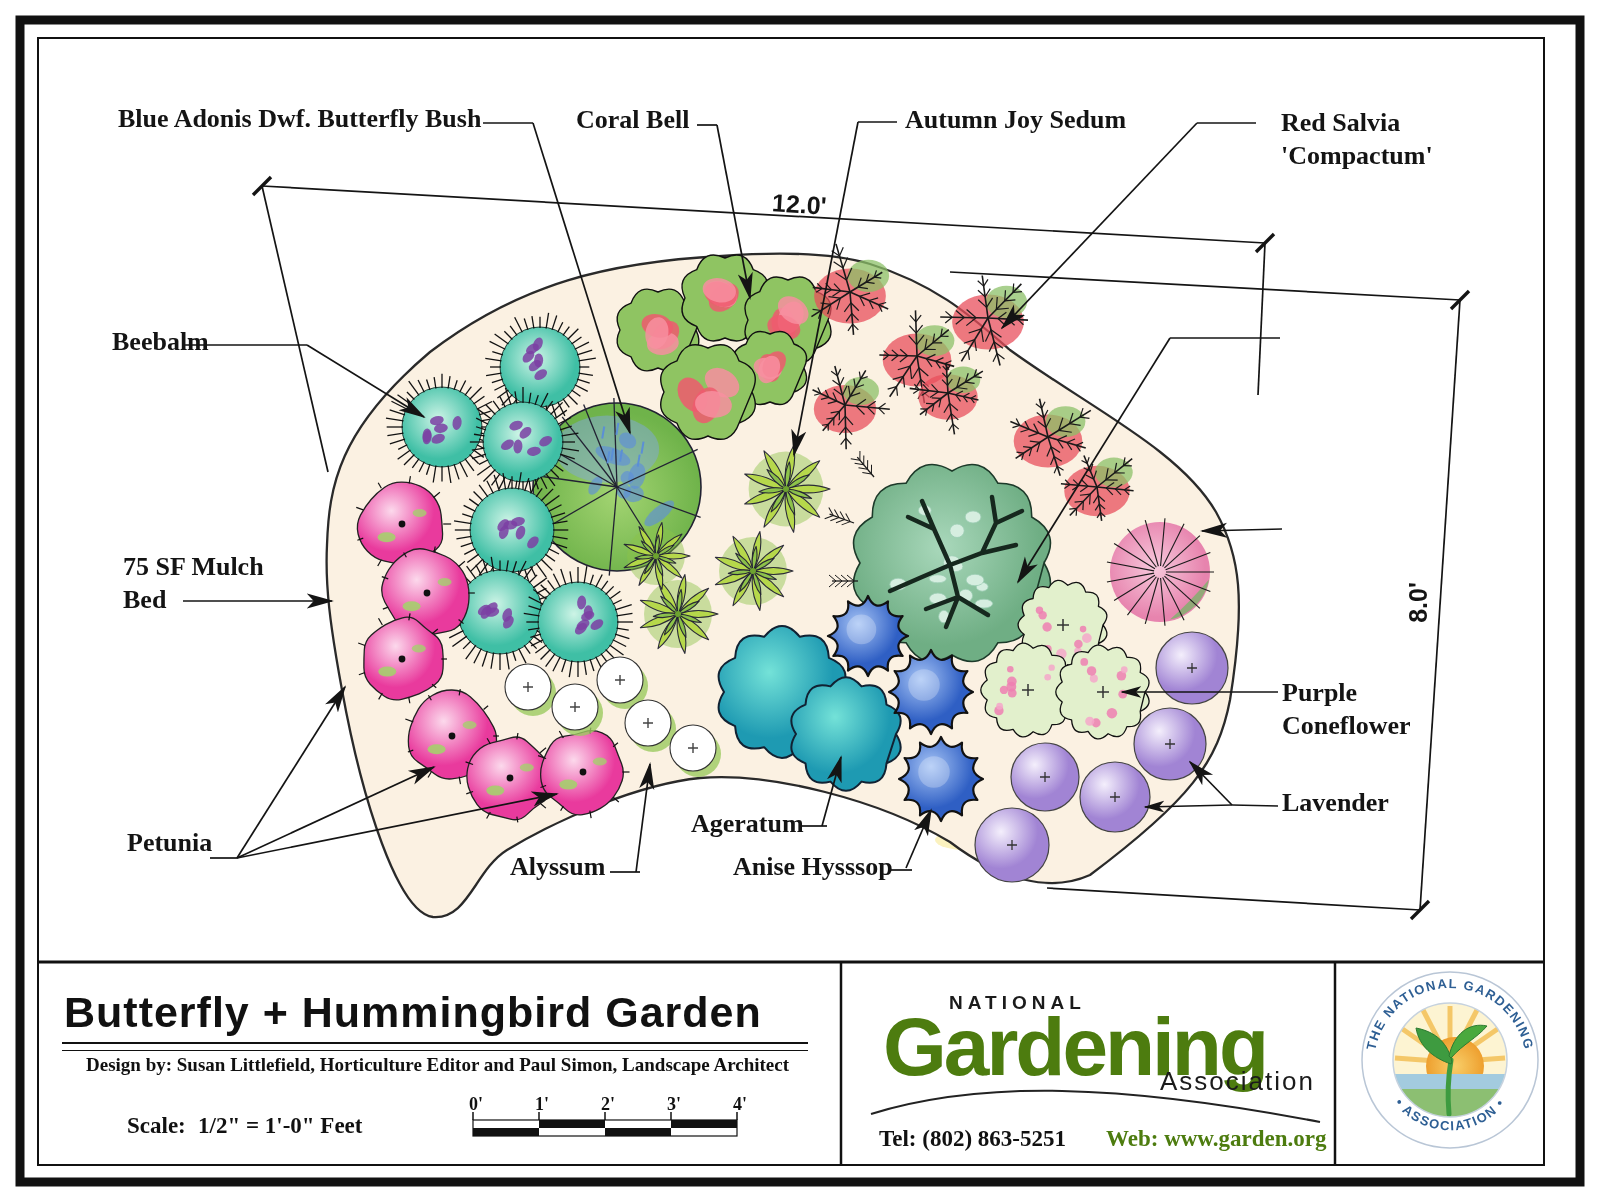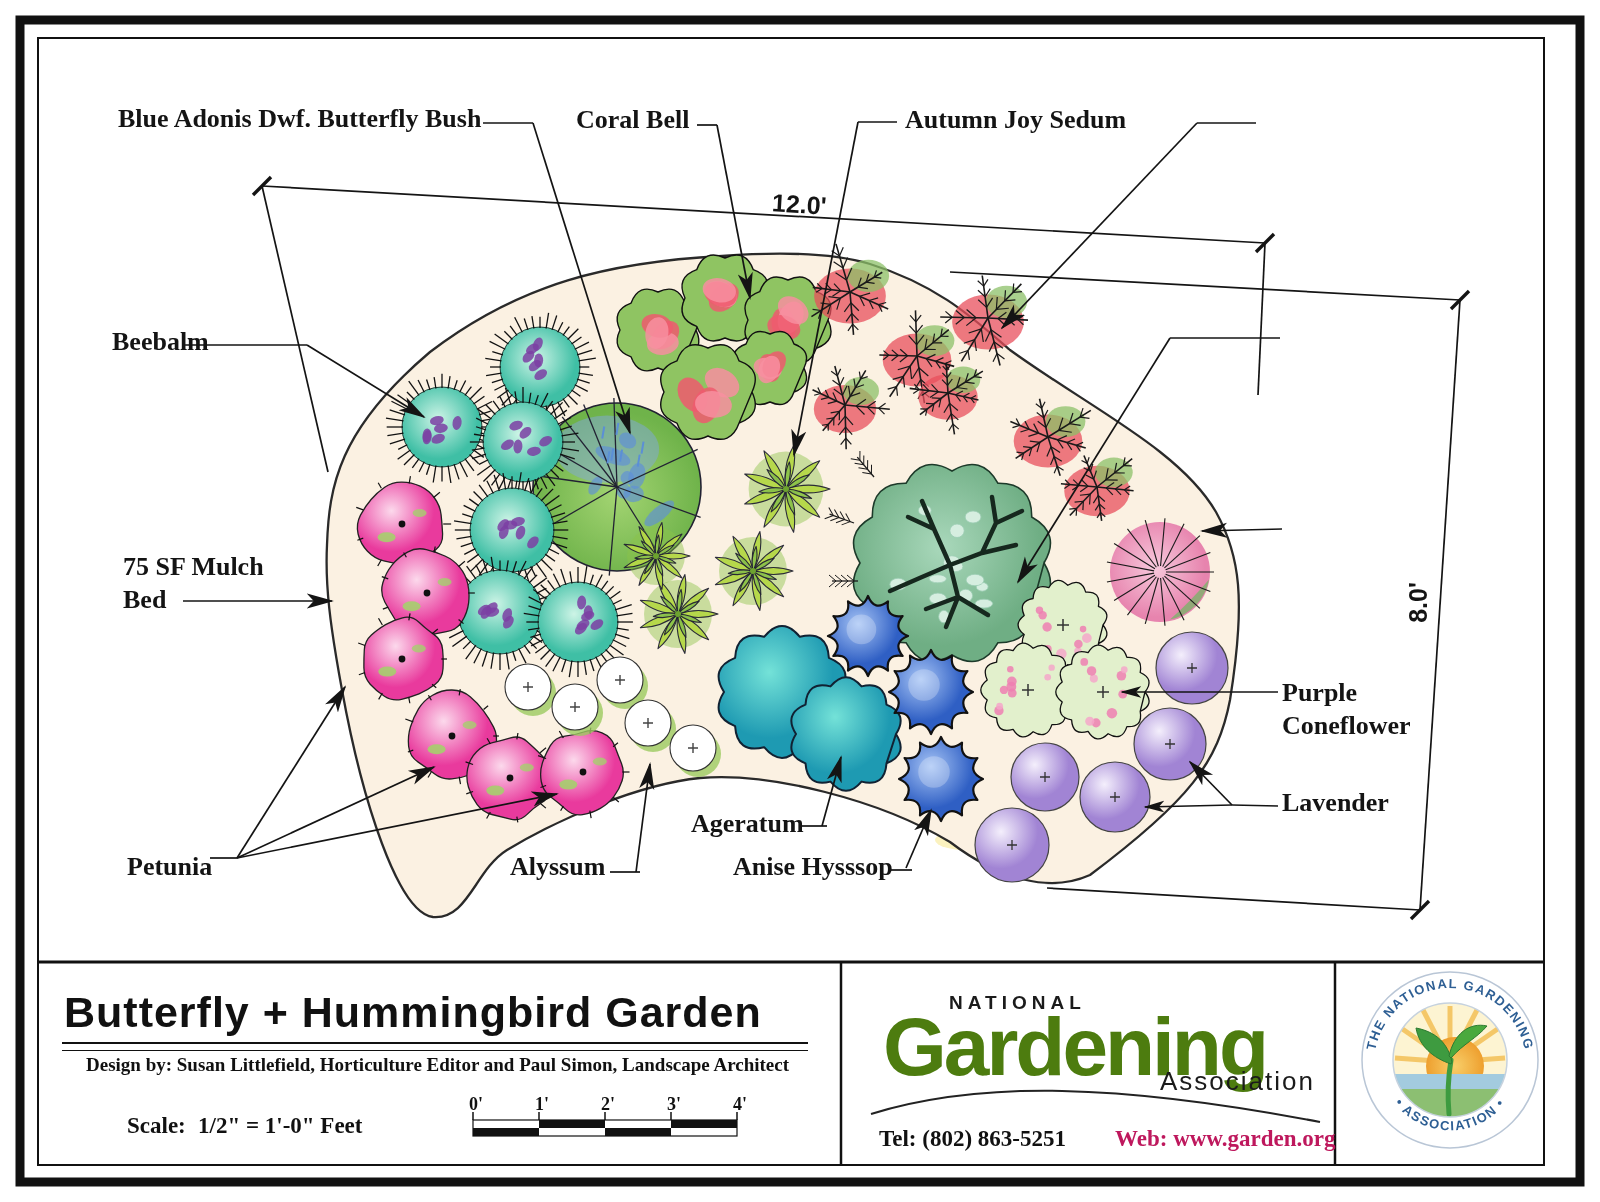--- a/index.html
+++ b/index.html
@@ -24,21 +24,21 @@
   .tb-scale-lbl{position:absolute;left:91px;top:151px;font:700 23px "Liberation Serif",serif;color:#111;}
   .tb-scale-val{position:absolute;left:162px;top:151px;font:700 23px "Liberation Serif",serif;color:#111;white-space:nowrap;}
   .sb-svg{position:absolute;left:415px;top:132px;}
   .ng-national{position:absolute;left:108px;top:30px;font:700 19px "Liberation Sans",sans-serif;
                letter-spacing:5px;color:#1b1b1b;}
   .ng-gardening{position:absolute;left:42px;top:38px;font:700 82px "Liberation Sans",sans-serif;
                 letter-spacing:-3px;color:#4d7c0f;}
   .ng-assoc{position:absolute;left:287px;top:104px;font:400 26px "Liberation Sans",sans-serif;
             letter-spacing:2px;color:#1b1b1b;margin-left:32px;}
   .ng-tel{position:absolute;left:38px;top:164px;font:700 23px "Liberation Serif",serif;color:#111;white-space:nowrap;}
-  .ng-web{position:absolute;left:274px;top:164px;font:700 23px "Liberation Serif",serif;color:#be185d;white-space:nowrap;}
+  .ng-web{position:absolute;left:265px;top:164px;font:700 23px "Liberation Serif",serif;color:#4d7c0f;white-space:nowrap;}
   .abs{position:absolute;}
 </style>
 </head>
 <body>
 
 <div class="page">
 
   <svg class="plan-svg" viewBox="0 0 1600 1202">
     <defs>
       <marker id="ah" viewBox="0 0 14 9" refX="13" refY="4.5" markerWidth="16" markerHeight="11" orient="auto">
@@ -1197,31 +1197,35 @@
     <g stroke="#111">
       <path d="M38,962 H1544" stroke-width="3"></path>
       <path d="M841,962 V1165" stroke-width="2.5"></path>
       <path d="M1335,962 V1165" stroke-width="2.5"></path>
     </g>
   </svg>
 
   <div class="lbl abs" style="left:118px;top:103px">Blue Adonis Dwf. Butterfly Bush</div>
   <div class="lbl abs" style="left:576px;top:104px">Coral Bell</div>
   <div class="lbl abs" style="left:905px;top:104px">Autumn Joy Sedum</div>
+  <div class="lbl abs" style="left:1281px;top:107px">
+    <div>Red Salvia</div>
+    <div>'Compactum'</div>
+  </div>
   <div class="lbl abs" style="left:112px;top:326px">Beebalm</div>
   <div class="lbl abs" style="left:123px;top:551px">
     <div>75 SF Mulch</div>
     <div>Bed</div>
   </div>
   <div class="lbl abs" style="left:1282px;top:677px">
     <div>Purple</div>
     <div>Coneflower</div>
   </div>
   <div class="lbl abs" style="left:1282px;top:787px">Lavender</div>
-  <div class="lbl abs" style="left:127px;top:851px">Petunia</div>
+  <div class="lbl abs" style="left:127px;top:827px">Petunia</div>
   <div class="lbl abs" style="left:510px;top:851px">Alyssum</div>
   <div class="lbl abs" style="left:691px;top:808px">Ageratum</div>
   <div class="lbl abs" style="left:733px;top:851px">Anise Hysssop</div>
   <div class="dim dim12 abs" style="left:772px;top:190px">12.0'</div>
   <div class="dim dim8 abs" style="left:1398px;top:588px">8.0'</div>
 
   <div class="band band-left">
     <div class="tb-title">Butterfly + Hummingbird Garden</div>
     <div class="tb-rule"></div>
     <div class="tb-design">Design by:  Susan Littlefield, Horticulture Editor and Paul Simon, Landscape Architect</div>

